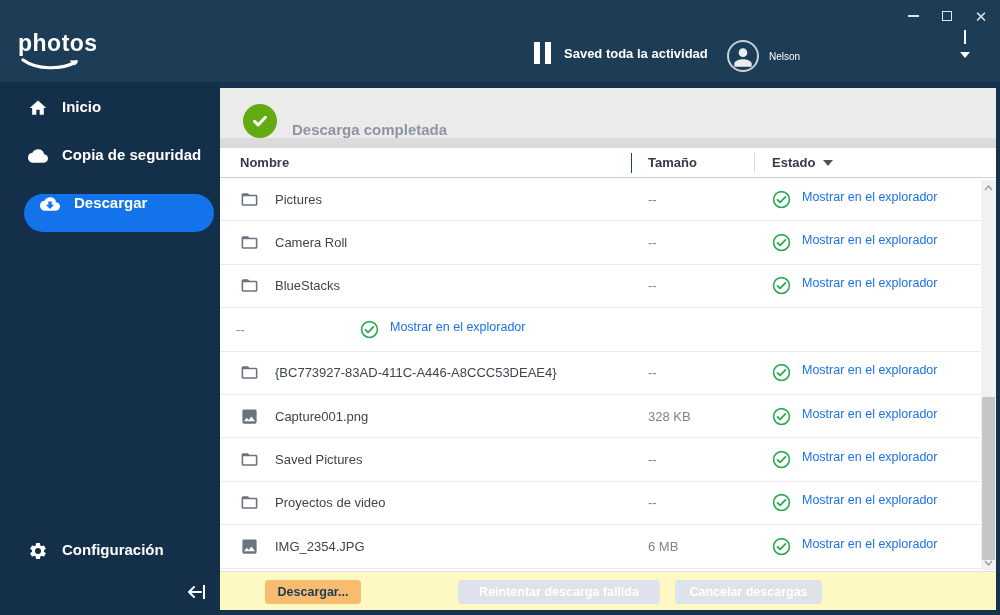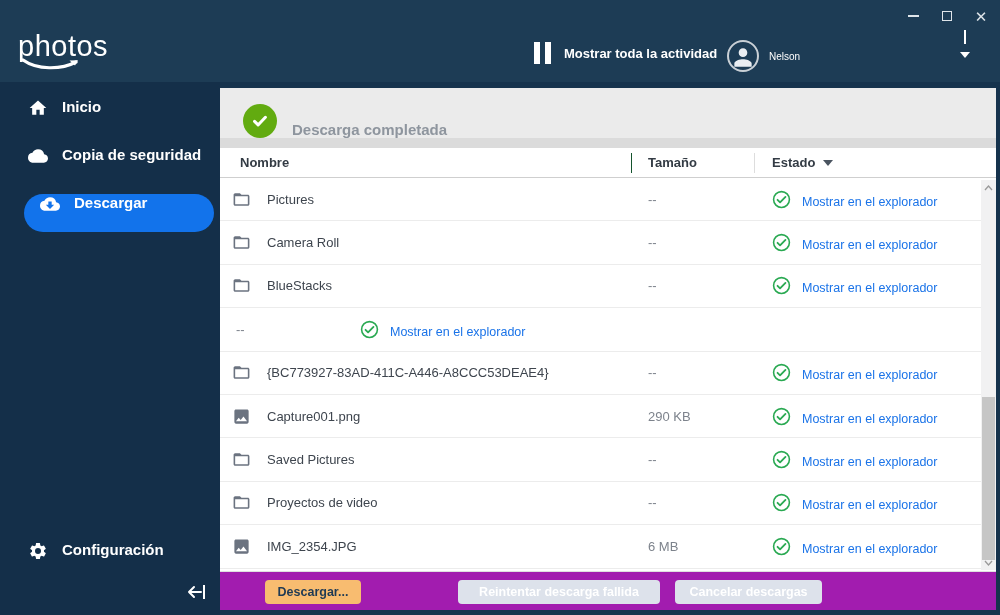--- a/index.html
+++ b/index.html
@@ -4,21 +4,21 @@
 <style>
   * { margin:0; padding:0; box-sizing:border-box; }
   html,body { background:#3a3a3a; }
   body { font-family:"Liberation Sans","DejaVu Sans",sans-serif; }
 
   .window { position:relative; width:1000px; height:615px; background:#16334d; overflow:hidden; }
 
   
   .topbar { position:absolute; left:0; top:0; width:1000px; height:82px; background:#1d3c55; }
   .logo { position:absolute; left:18px; top:30px; color:#fff; }
-  .logo-text { font-size:29px; font-weight:normal; letter-spacing:.5px; }
+  .logo-text { font-size:23px; font-weight:bold; letter-spacing:.5px; }
   .logo-swoosh { position:absolute; left:3px; top:27px; }
   .pause-btn { position:absolute; left:534px; top:42px; display:flex; align-items:center; cursor:pointer; }
   .pause-icon { display:flex; gap:5px; }
   .pause-icon span { display:block; width:6px; height:22px; background:#fff; }
   .pause-label { margin-left:13px; color:#fff; font-size:13px; font-weight:bold; }
   .user { position:absolute; left:727px; top:40px; display:flex; align-items:center; cursor:pointer; }
   .avatar { width:32px; height:32px; border-radius:50%; border:2px solid #c9d0d6; background:#1d3c55; overflow:hidden; display:flex; align-items:flex-end; justify-content:center; }
   .user-name { margin-left:10px; color:#fff; font-size:10px; font-weight:normal; }
 
   .win-controls { position:absolute; right:8px; top:6px; display:flex; gap:12px; }
@@ -50,35 +50,35 @@
   .banner-strip { position:absolute; left:0; top:50px; width:776px; height:10px; background:#dbdbdb; }
 
   .thead { position:absolute; left:0; top:60px; width:776px; height:30px; background:#fff; border-bottom:1px solid #cfcfcf; display:flex; align-items:center; font-size:13px; font-weight:bold; color:#333b44; }
   .th-name { flex:0 0 412px; padding-left:20px; border-right:1px solid #14532d; height:20px; line-height:20px; cursor:pointer; }
   .th-size { flex:0 0 123px; padding-left:16px; border-right:1px solid #ddd; height:20px; line-height:20px; cursor:pointer; }
   .th-status { flex:1; padding-left:17px; height:20px; line-height:20px; cursor:pointer; display:flex; align-items:center; }
   .sort-tri { margin-left:8px; width:0; height:0; border-left:5px solid transparent; border-right:5px solid transparent; border-top:6px solid #4a5460; }
 
   .rows { position:absolute; left:0; top:90px; width:761px; }
   .row { height:43.4px; display:flex; align-items:center; border-bottom:1px solid #ececec; background:#fff; }
-  .cell-name { flex:0 0 412px; display:flex; align-items:center; padding-left:12px; font-size:13px; color:#3e454e; }
+  .cell-name { flex:0 0 412px; display:flex; align-items:center; padding-left:20px; font-size:13px; color:#3e454e; }
   .cell-name .fic { width:19px; height:19px; margin-right:16px; flex:0 0 19px; }
   .cell-size { flex:0 0 123px; padding-left:16px; font-size:13px; color:#7d838c; }
-  .cell-status { flex:1; display:flex; align-items:flex-end; padding-left:17px; }
+  .cell-status { flex:1; display:flex; align-items:flex-start; padding-left:17px; }
   .cell-status .chk { width:19px; height:19px; margin-right:11px; }
   .row-link { font-size:12.5px; color:#1a73e8; text-decoration:none; cursor:pointer; }
 
   
   .scrollbar { position:absolute; right:0; top:92px; width:15px; height:390px; background:#f1f1f2; }
   .sb-arrow { position:absolute; left:0; width:15px; height:15px; display:flex; align-items:center; justify-content:center; cursor:pointer; }
   .sb-up { top:0; } .sb-down { bottom:0; }
   .sb-thumb { position:absolute; left:1px; top:217px; width:13px; height:163px; background:#c6c6c6; cursor:pointer; }
 
   
-  .footer { position:absolute; left:0; top:483px; width:776px; height:39px; background:#a21caf; border-top:1px solid #e0e0e0; }
+  .footer { position:absolute; left:0; top:483px; width:776px; height:39px; background:#fef9c3; border-top:1px solid #e0e0e0; }
   .btn { position:absolute; top:8px; height:24px; border:none; border-radius:4px; font-family:inherit; font-size:12.5px; font-weight:bold; cursor:pointer; }
   .btn-download { left:45px; width:96px; background:#f8bc70; color:#1f3a54; }
   .btn-retry { left:238px; width:202px; background:#dde2eb; color:#fff; cursor:default; }
   .btn-cancel { left:455px; width:147px; background:#dde2eb; color:#fff; cursor:default; }
   .btn-clear { left:616px; width:139px; background:#7c88a1; color:#fff; }
 </style>
 </head>
 <body>
 
 <svg width="0" height="0" style="position:absolute">
@@ -105,21 +105,21 @@
         <path d="M2 3 C16 13, 40 13, 55 5" stroke="#fff" stroke-width="3.2" fill="none" stroke-linecap="round"></path>
         <path d="M57 3.2 L48.5 3.4 L54 8.6 Z" fill="#fff"></path>
       </svg>
     </div>
 
     <div class="pause-btn">
       <div class="pause-icon">
           <span></span>
           <span></span>
         </div>
-      <div class="pause-label">Mostrar toda la actividad</div>
+      <div class="pause-label">Saved toda la actividad</div>
     </div>
 
     <div class="user">
       <div class="avatar">
         <svg width="26" height="26" viewBox="0 0 24 24">
             <path fill="#e9edf1" d="M12 12c2.21 0 4-1.79 4-4s-1.79-4-4-4-4 1.79-4 4 1.79 4 4 4zm0 2c-2.67 0-8 1.34-8 4v3h16v-3c0-2.66-5.33-4-8-4z"></path>
           </svg>
       </div>
       <div class="user-name">Nelson</div>
     </div>
@@ -280,21 +280,21 @@
           </div>
       </div>
 
       <div class="row">
         <div class="cell-name">
             <svg class="fic" viewBox="0 0 24 24">
               <use href="#ic-image"></use>
             </svg>
             <span>Capture001.png</span>
           </div>
-        <div class="cell-size">290 KB</div>
+        <div class="cell-size">328 KB</div>
         <div class="cell-status">
             <svg class="chk" viewBox="0 0 24 24">
               <use href="#ic-check"></use>
             </svg>
             <a class="row-link">Mostrar en el explorador</a>
           </div>
       </div>
 
       <div class="row">
         <div class="cell-name">

